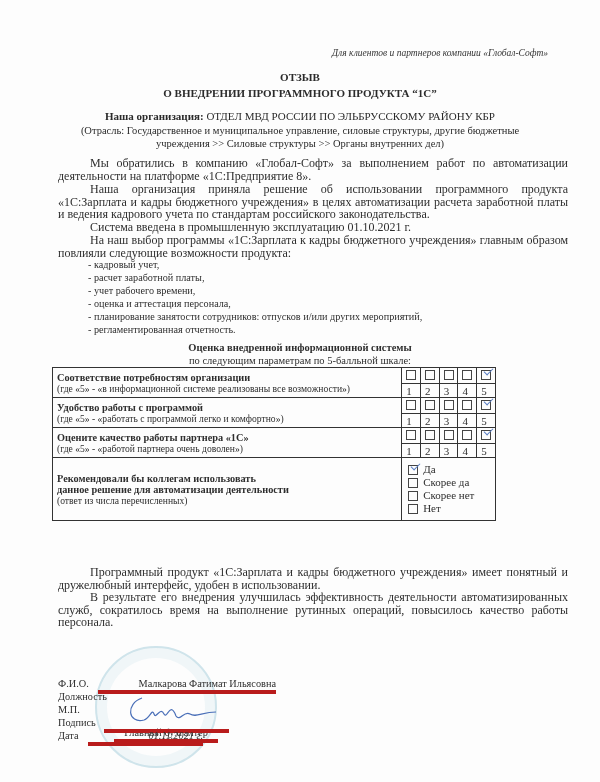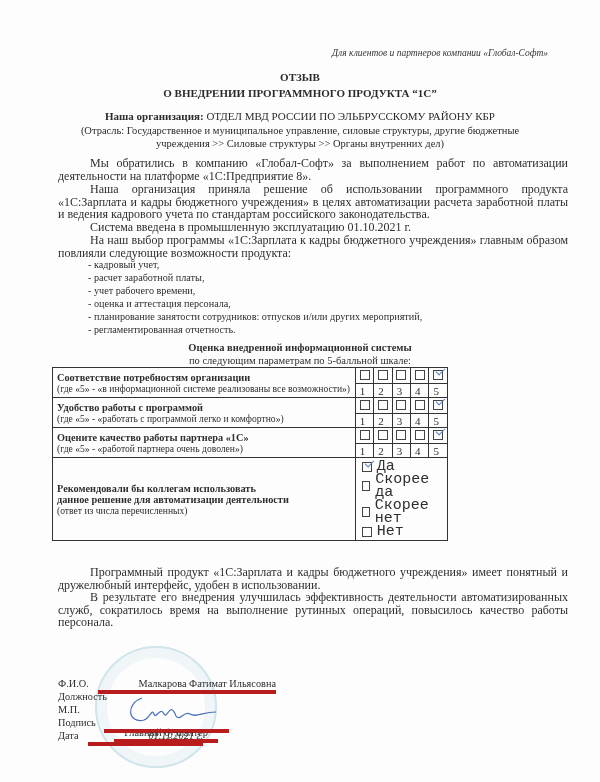--- a/index.html
+++ b/index.html
@@ -6,29 +6,29 @@
   body { width:600px; height:782px; position:relative; overflow:hidden; font-family:"Liberation Serif", serif; color:#2a2a2a; }
   .page { position:absolute; left:0; top:0; width:600px; height:782px; background:#fdfdfd; }
   .abs { position:absolute; }
   .header-note { right:52px; top:48px; font-size:9.5px; font-style:italic; color:#333; }
   .title { left:0; width:600px; text-align:center; font-weight:bold; font-size:11px; color:#2b2b2b; }
   .org { left:0; width:600px; text-align:center; font-size:11px; line-height:13px; }
   .org b { font-weight:bold; }
   .para { left:58px; width:510px; font-size:12px; line-height:12.5px; text-align:justify; color:#2e2e2e; }
   .list { left:88px; font-size:10.2px; line-height:13px; color:#2e2e2e; }
   .subtitle { left:0; width:600px; text-align:center; font-size:10.5px; color:#2e2e2e; }
-  table.rating { position:absolute; left:52px; top:367px; width:396px; border-collapse:collapse; font-size:10px; color:#2e2e2e; }
+  table.rating { position:absolute; left:52px; top:367px; width:444px; border-collapse:collapse; font-size:10px; color:#2e2e2e; }
   table.rating td { border:1.3px solid #333; padding:0 4px; vertical-align:middle; }
   .q-title { font-weight:bold; font-size:10.3px; }
   .q-sub { font-size:9.6px; }
   .cb { width:18px; text-align:center; padding:0 !important; height:15px; }
   .num { text-align:left; font-size:11px; height:13px; padding-left:4px !important; }
   .box { display:inline-block; width:8px; height:8px; border:1px solid #444; position:relative; }
   .box.checked::after { content:""; position:absolute; left:2px; top:-3px; width:8px; height:4px; border-left:1.3px solid #5a7fc4; border-bottom:1.3px solid #5a7fc4; transform:rotate(-45deg); }
-  .opts { font-size:15px; line-height:13px; padding:2px 6px !important;font-family:Liberation Mono, monospace; }
+  .opts { font-size:11px; line-height:13px; padding:2px 6px !important; }
   .opt { display:flex; align-items:center; gap:5px; }
   .sig { left:58px; font-size:10.3px; color:#2e2e2e; line-height:13px; }
   .sig-val { position:absolute; border-bottom:4px solid #b91c1c; text-align:right; }
   .stamp { left:95px; top:646px; width:118px; height:118px; border-radius:50%; border:2px solid rgba(120,180,200,0.35); box-shadow: inset 0 0 0 10px rgba(150,200,215,0.12); }
   .signature { left:120px; top:690px; width:120px; height:40px; }
 </style>
 </head>
 <body>
 
 <div class="page">

